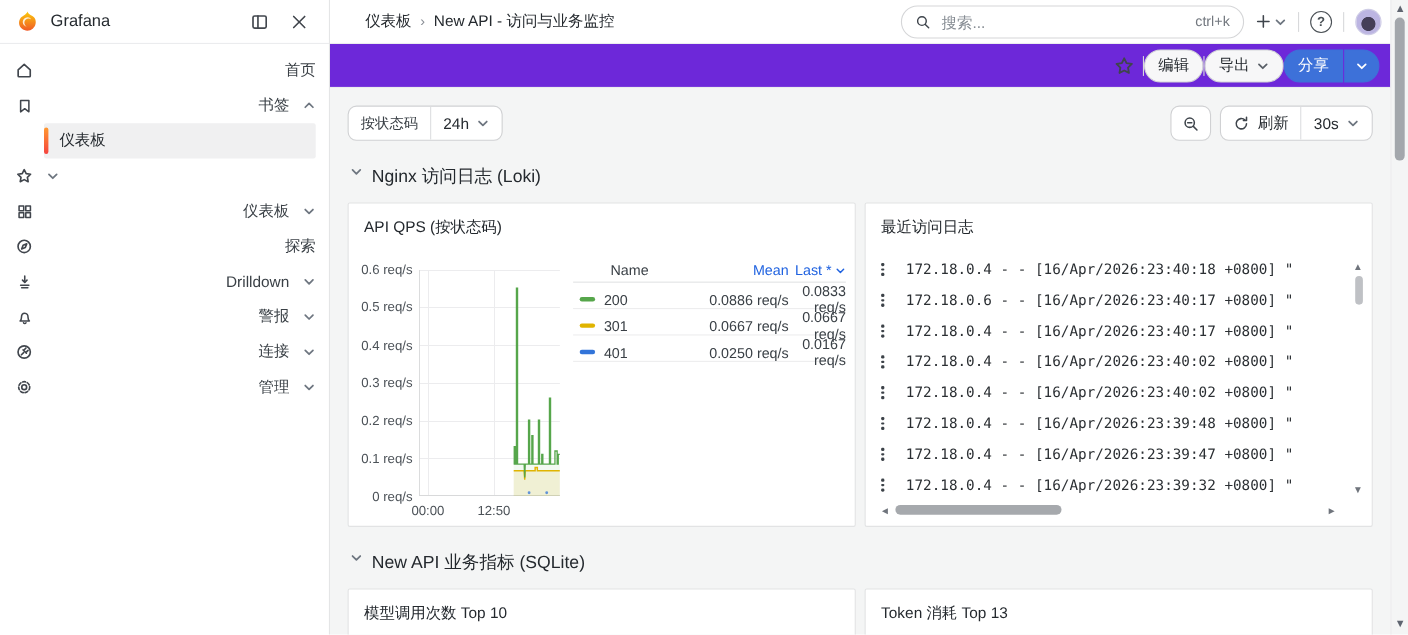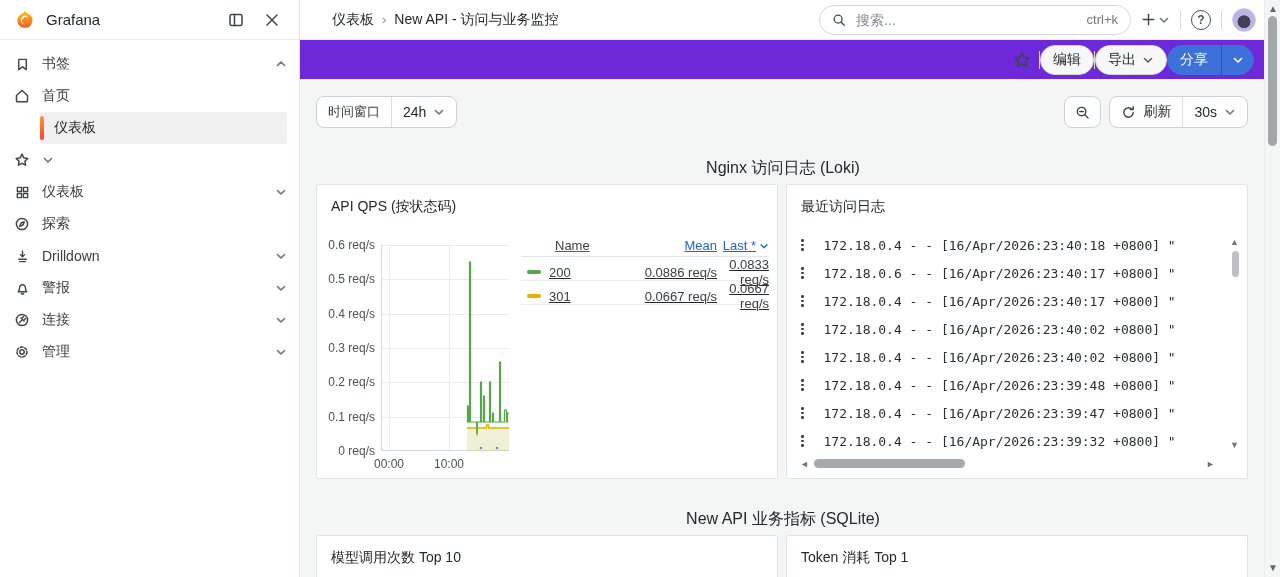--- a/index.html
+++ b/index.html
@@ -1,21 +1,21 @@
 <!DOCTYPE html>
 <html><head>
 <meta charset="utf-8">
 <style>
   html,body{margin:0;padding:0;width:1280px;height:577px;overflow:hidden;
     font-family:"Liberation Sans","DejaVu Sans",sans-serif;background:#fff;color:#24292e;}
   *{box-sizing:border-box;}
   .app{position:relative;width:1280px;height:577px;}
 
   
-  .sidebar{position:absolute;left:0;top:0;width:300px;height:577px;background:#fff;border-right:1px solid #e4e5e6;}
+  .sidebar{position:absolute;left:0;top:0;width:300px;height:577px;background:#fff;border-right:1px solid #e4e5e6;text-align:right;}
   .sb-header{height:40px;display:flex;align-items:center;padding:0 14px;border-bottom:1px solid #ebecee;gap:10px;}
   .sb-title{font-size:15px;color:#24292e;flex:0 0 auto;}
   .sb-spacer{flex:1;}
   .icon-btn{width:26px;height:26px;display:flex;align-items:center;justify-content:center;border-radius:4px;cursor:pointer;}
   nav{padding-top:8px;}
   .nav-item{height:32px;display:flex;align-items:center;gap:12px;padding:0 12px 0 14px;font-size:14px;color:#3a4046;cursor:pointer;}
   .nav-item .lbl{flex:1;}
   .nav-icon{width:16px;height:16px;flex:0 0 16px;display:flex;align-items:center;justify-content:center;}
   .nav-child{height:32px;margin:0 12px 0 40px;display:flex;align-items:center;background:#f0f0f1;border-radius:2px;position:relative;padding-left:10px;font-size:14px;color:#24292e;cursor:pointer;}
   .nav-child .accent{position:absolute;left:0;top:4px;bottom:4px;width:4px;border-radius:2px;background:linear-gradient(180deg,#ff9830,#f5433e);}
@@ -51,35 +51,35 @@
   .content{position:relative;height:497px;background:#f4f5f5;padding:16px 16px 0 16px;overflow:hidden;}
   .controls-row{display:flex;align-items:center;height:32px;}
   .ctl-group{display:flex;align-items:stretch;height:32px;border:1px solid #d0d1d3;border-radius:8px;background:#fff;overflow:hidden;}
   .ctl-seg{display:flex;align-items:center;gap:7px;padding:0 11px;font-size:14px;color:#24292e;cursor:pointer;white-space:nowrap;}
   .ctl-seg + .ctl-seg{border-left:1px solid #dddee0;justify-content:flex-end;}
   .ctl-label{font-size:13px;color:#3a4046;cursor:default;}
   .ctl-right{margin-left:auto;display:flex;align-items:center;gap:8px;}
   .sq-btn{padding:0 10px;}
   svg.ci{stroke:#3f454c;fill:none;stroke-width:1.5;stroke-linecap:round;stroke-linejoin:round;}
 
-  .section-header{display:flex;align-items:center;gap:8px;margin:22px 0 10px 2px;height:24px;cursor:pointer;flex-direction:column;}
+  .section-header{display:flex;align-items:flex-start;gap:8px;margin:22px 0 10px 2px;height:24px;cursor:pointer;}
   .section-title{font-size:16px;font-weight:500;color:#24292e;}
 
   .panel-row{display:flex;gap:8px;}
   .panel{position:relative;background:#fff;border:1px solid #e2e3e4;border-radius:2px;width:462px;}
   .panel-row.top .panel{height:295px;padding-left:15px;}
   .panel-row.bottom .panel{height:140px;}
   .panel-title{position:absolute;left:14px;top:13px;font-size:14px;font-weight:500;color:#24292e;}
 
   
   .ytick{position:absolute;right:402px;width:56px;text-align:right;font-size:12px;color:#4c5258;transform:translateY(-50%);}
   .plot{position:absolute;left:64px;top:60px;width:128px;height:206px;}
   .xtick{position:absolute;top:272px;transform:translateX(-50%);font-size:12px;color:#4c5258;}
   .legend{position:absolute;left:204px;top:50px;width:248px;font-size:13px;}
-  .lg-row{display:grid;grid-template-columns:88px 108px 1fr;align-items:center;height:24px;border-bottom:1px solid #ededee;text-decoration:underline;}
+  .lg-row{display:grid;grid-template-columns:88px 108px 1fr;align-items:center;height:24px;border-bottom:1px solid #ededee;}
   .lg-head{height:22px;font-weight:500;color:#1f62e0;border-bottom:1px solid #e2e3e4;}
   .lg-head .c1{padding-left:34px;}
   .c1{display:flex;align-items:center;gap:8px;padding-left:6px;color:#3a4046;}
   .c2,.c3{text-align:right;color:#3a4046;}
   .lg-head .c2,.lg-head .c3{color:#1f62e0;display:flex;justify-content:flex-end;align-items:center;gap:3px;}
   .swatch{width:14px;height:4px;border-radius:2px;flex:0 0 14px;}
 
   
   .log-rows{position:absolute;left:8px;top:46px;right:28px;}
   .log-row{height:28px;display:flex;align-items:center;gap:14px;}
@@ -123,36 +123,36 @@
       <span class="icon-btn">
         <svg width="14" height="14" viewBox="0 0 14 14" class="sbi">
             <line x1="2" y1="2" x2="12" y2="12"></line>
             <line x1="12" y1="2" x2="2" y2="12"></line>
           </svg>
       </span>
     </div>
     <nav>
       <div class="nav-item">
         <span class="nav-icon">
+          <svg width="16" height="16" viewBox="0 0 16 16" class="sbi">
+              <path d="M2.5 7.5 8 2.5l5.5 5v5.5a.8.8 0 0 1-.8.8H3.3a.8.8 0 0 1-.8-.8z"></path>
+            </svg>
+        </span>
+        <span class="lbl">首页</span>
+      </div>
+      <div class="nav-item">
+        <span class="nav-icon">
           <svg width="15" height="15" viewBox="0 0 16 16" class="sbi">
               <path d="M4 2.5h8v11l-4-3-4 3z"></path>
             </svg>
         </span>
         <span class="lbl">书签</span>
         <svg class="chev" viewBox="0 0 12 12">
             <path d="M2.5 7.5 6 4l3.5 3.5"></path>
           </svg>
-      </div>
-      <div class="nav-item">
-        <span class="nav-icon">
-          <svg width="16" height="16" viewBox="0 0 16 16" class="sbi">
-              <path d="M2.5 7.5 8 2.5l5.5 5v5.5a.8.8 0 0 1-.8.8H3.3a.8.8 0 0 1-.8-.8z"></path>
-            </svg>
-        </span>
-        <span class="lbl">首页</span>
       </div>
       <div class="nav-child">
         <span class="accent"></span>
         <span class="lbl">仪表板</span>
       </div>
       <div class="nav-item">
         <span class="nav-icon">
           <svg width="16" height="16" viewBox="0 0 16 16" class="sbi">
               <path d="M8 2.2l1.8 3.6 4 .6-2.9 2.8.7 4-3.6-1.9-3.6 1.9.7-4L2.2 6.4l4-.6z"></path>
             </svg>
@@ -296,21 +296,21 @@
               <path d="M2.5 4.5 6 8l3.5-3.5"></path>
             </svg>
         </button>
       </div>
     </div>
 
     <div class="content">
 
       <div class="controls-row">
         <div class="ctl-group">
-          <div class="ctl-seg ctl-label">时间窗口</div>
+          <div class="ctl-seg ctl-label">按状态码</div>
           <div class="ctl-seg">
             <span>24h</span>
             <svg class="chev" viewBox="0 0 12 12">
                 <path d="M2.5 4.5 6 8l3.5-3.5"></path>
               </svg>
           </div>
         </div>
         <div class="ctl-right">
           <div class="ctl-group">
             <div class="ctl-seg sq-btn">
@@ -381,21 +381,21 @@
               <path d="M86,177 L86.5,177 L86.5,161 L87.5,161 L87.5,177 L88.5,177 L88.5,17 L89.5,17 L89.5,177
                        L95.5,177 L96,189 L96.5,177 L99.5,177 L99.5,137 L100.5,137 L100.5,177
                        L102.5,177 L102.5,151 L103.5,151 L103.5,177 L108.5,177 L108.5,137 L109.5,137 L109.5,177
                        L111.5,177 L111.5,168 L112.5,168 L112.5,177 L118.5,177 L118.5,117 L119.5,117 L119.5,177
                        L123.5,177 L123.5,165 L125.5,165 L125.5,177 L126.5,177 L126.5,168 L128,168" fill="none" stroke="#56A64B" stroke-width="1.2"></path>
               <circle cx="100" cy="203" r="1.3" fill="#3274D9" opacity="0.75"></circle>
               <circle cx="116" cy="203" r="1.3" fill="#3274D9" opacity="0.75"></circle>
             </svg>
           </div>
           <div class="xtick" style="left:72px">00:00</div>
-          <div class="xtick" style="left:132px">10:00</div>
+          <div class="xtick" style="left:132px">12:50</div>
 
           <div class="legend">
             <div class="lg-row lg-head">
               <span class="c1">Name</span>
               <span class="c2">Mean</span>
               <span class="c3">
                 <span>Last *</span>
                 <svg class="chev" style="stroke:#1f62e0;width:10px;height:10px;" viewBox="0 0 12 12">
                     <path d="M2.5 4.5 6 8l3.5-3.5"></path>
                   </svg>
@@ -410,20 +410,28 @@
               <span class="c3">0.0833 req/s</span>
             </div>
             <div class="lg-row">
               <span class="c1">
                   <span class="swatch" style="background: rgb(224, 180, 0);"></span>
                   <span>301</span>
                 </span>
               <span class="c2">0.0667 req/s</span>
               <span class="c3">0.0667 req/s</span>
             </div>
+            <div class="lg-row">
+              <span class="c1">
+                  <span class="swatch" style="background: rgb(50, 116, 217);"></span>
+                  <span>401</span>
+                </span>
+              <span class="c2">0.0250 req/s</span>
+              <span class="c3">0.0167 req/s</span>
+            </div>
           </div>
         </section>
 
         <section class="panel">
           <div class="panel-title">最近访问日志</div>
           <div class="log-rows">
             <div class="log-row">
                 <span class="kebab">
                   <i></i>
                   <i></i>
@@ -503,21 +511,21 @@
           </svg>
         <span class="section-title">New API 业务指标 (SQLite)</span>
       </div>
 
       <div class="panel-row bottom">
         <section class="panel">
           <div class="panel-title">模型调用次数 Top 10</div>
 
         </section>
         <section class="panel">
-          <div class="panel-title">Token 消耗 Top 1</div>
+          <div class="panel-title">Token 消耗 Top 13</div>
 
         </section>
       </div>
 
     </div>
   </div>
 
   <div class="page-scrollbar">
     <span class="ps-arrow" style="top:4px">▲</span>
     <span class="thumb"></span>

